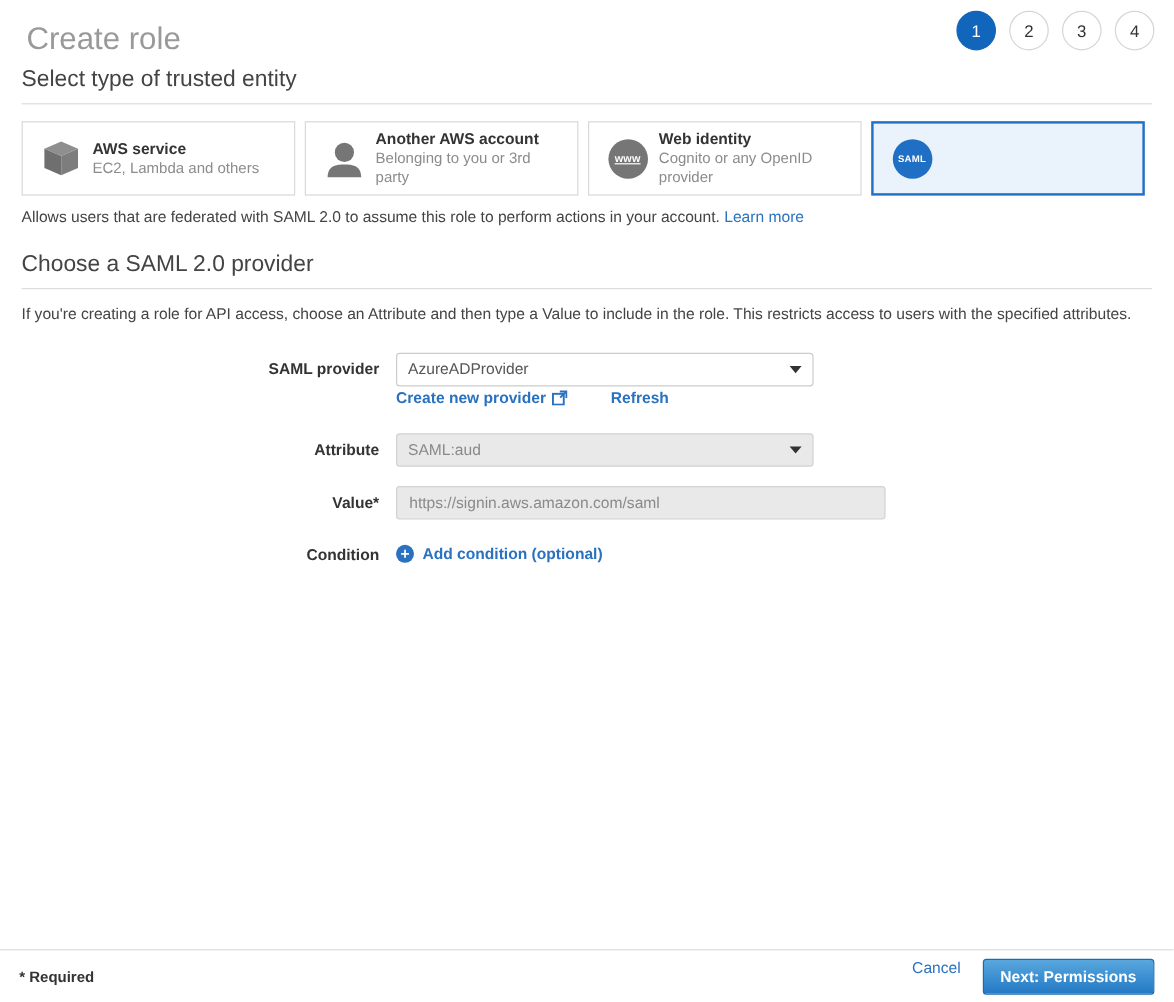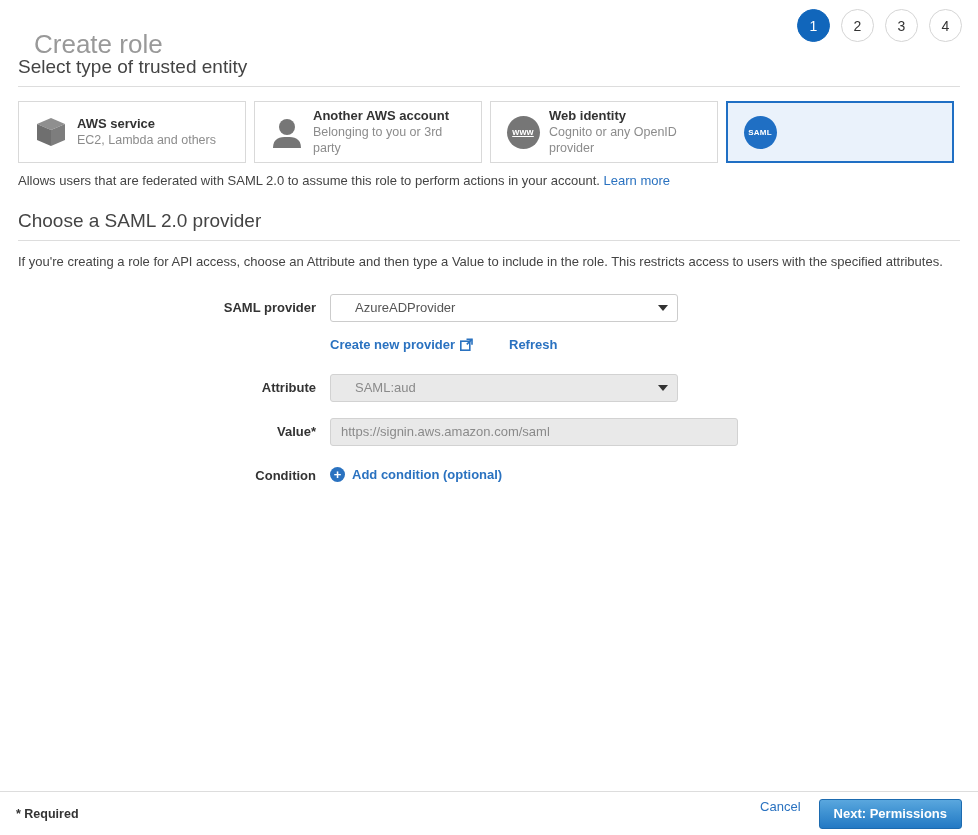--- a/index.html
+++ b/index.html
@@ -23,21 +23,21 @@
   .page-head {
     position: relative;
     padding: 12px 18px 0 18px;
     height: 46px;
   }
   .page-title {
     font-size: 26px;
     font-weight: 400;
     color: #999999;
     line-height: 32px;
-    margin: 16px;
+    margin: 4px;
   }
   .steps {
     position: absolute;
     top: 9px;
     right: 16px;
     display: flex;
     gap: 11px;
   }
   .step {
     width: 33px;
@@ -170,21 +170,21 @@
   .row-field { flex: 1; }
 
   .select-box {
     width: 348px;
     height: 28px;
     border: 1px solid #cccccc;
     border-radius: 3px;
     background: #ffffff;
     display: flex;
     align-items: center;
-    padding: 0 24px;
+    padding: 0 9px;
     font-size: 13px;
     color: #555555;
     position: relative;
     cursor: pointer;
   }
   .select-box.disabled {
     background: #e9e9e9;
     border-color: #d2d2d2;
     color: #8a8a8a;
     cursor: default;
@@ -206,21 +206,21 @@
     border-radius: 3px;
     background: #e9e9e9;
     display: flex;
     align-items: center;
     padding: 0 10px;
     font-size: 13px;
     color: #8a8a8a;
   }
 
   .sub-links {
-    margin-top: 15px;
+    margin-top: 2px;
     display: flex;
     align-items: center;
   }
   .sub-links .bold-link {
     font-weight: bold;
     color: #2a72c0;
     text-decoration: none;
     cursor: pointer;
     font-size: 13px;
   }

